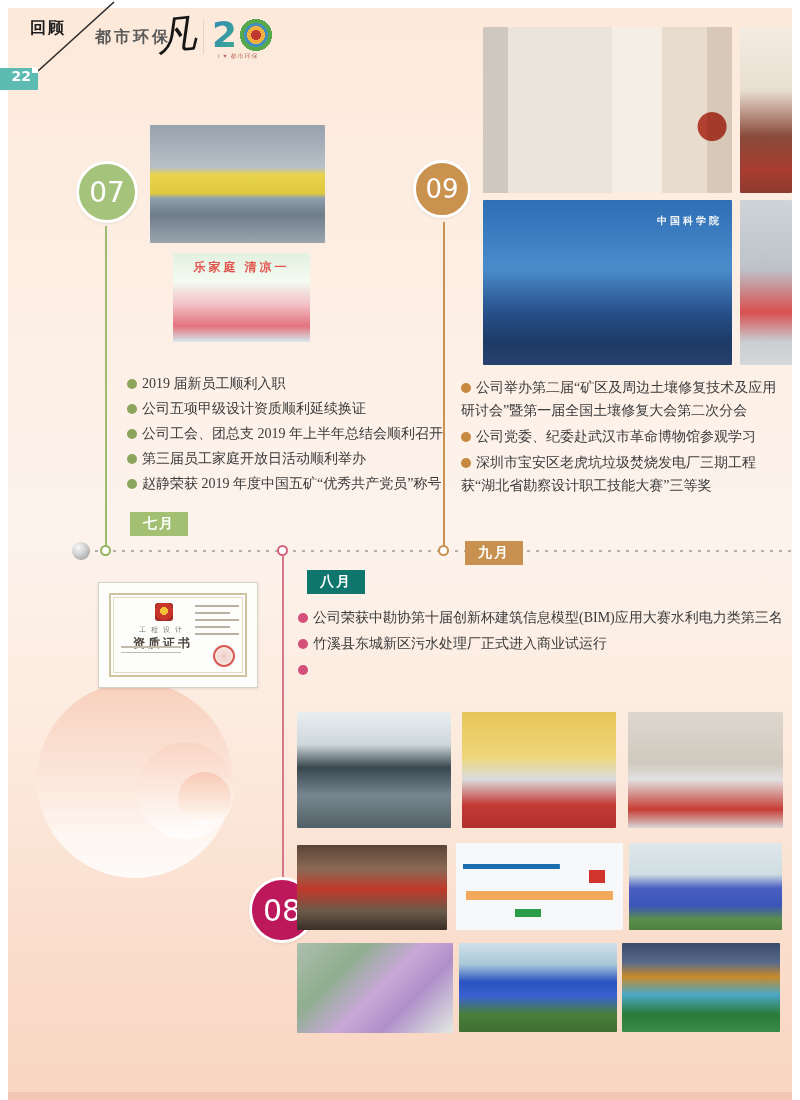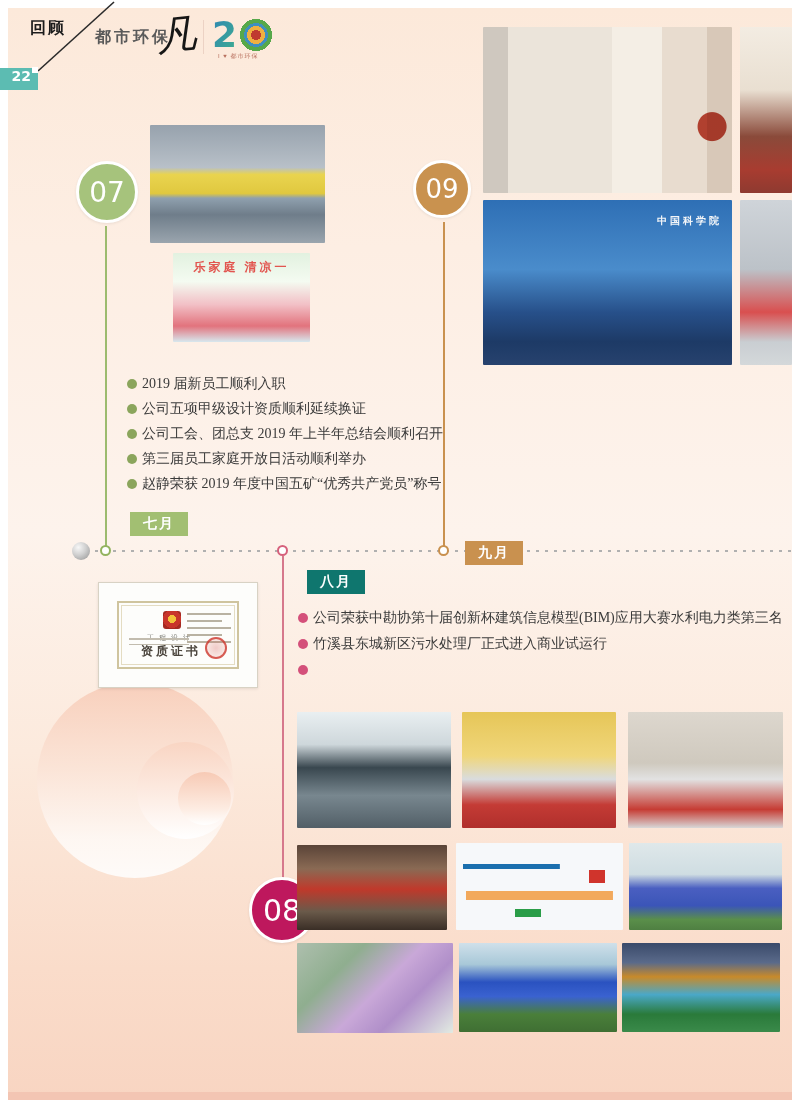--- a/index.html
+++ b/index.html
@@ -109,21 +109,21 @@
     background:linear-gradient(180deg,#dfe8ea 0%,#cfdde2 36%,#4a5fc1 52%,#3b55b8 72%,#5a8f4a 88%,#4f7f42 100%); }
   .p-aug-g { left:297px; top:943px; width:156px; height:90px;
     background:linear-gradient(135deg,#aebfae 0%,#8fae8f 28%,#c9a8d8 52%,#b08fc9 70%,#e2ebe2 100%); }
   .p-aug-h { left:459px; top:943px; width:158px; height:89px;
     background:linear-gradient(180deg,#cfe0ea 0%,#a8c8d8 24%,#2a52c0 44%,#3a62d0 60%,#4a7f3a 80%,#3f6f33 100%); }
   .p-aug-i { left:622px; top:943px; width:158px; height:89px;
     background:linear-gradient(180deg,#3a4a6a 0%,#5a6a8a 22%,#c88a2a 38%,#4aa8c8 58%,#2a7a3a 80%,#3a8a4a 100%); }
 
   
   .cert { position:absolute; left:98px; top:582px; width:160px; height:106px; background:#fdfdfb;
-    border:1px solid #d8d2c4; box-shadow:0 1px 3px rgba(0,0,0,.1); z-index:2; padding:18px; }
+    border:1px solid #d8d2c4; box-shadow:0 1px 3px rgba(0,0,0,.1); z-index:2; padding:10px; }
   .cert-inner { width:100%; height:100%; border:2px solid #cfc49e; outline:1px solid #e4dcc2; outline-offset:-5px; position:relative; }
   .cert-emblem { position:absolute; left:44px; top:8px; width:18px; height:18px; border-radius:3px;
     background:radial-gradient(circle at 50% 45%,#f2c23a 0 4px,#c8352b 4px 9px,#a52a22 9px); }
   .cert-t1 { position:absolute; left:0; top:30px; width:104px; text-align:center; font-size:7px; color:#7a7a72; letter-spacing:5px; }
   .cert-t2 { position:absolute; left:0; top:40px; width:104px; text-align:center; font-size:12px; font-weight:bold;
     color:#4a443c; letter-spacing:3px; font-family:"Liberation Serif",serif; }
   .cert-lines { position:absolute; right:6px; top:10px; width:44px; }
   .cert-lines div { height:2px; background:#b9b2a2; margin-bottom:5px; }
   .cert-lines div:nth-child(2n) { width:80%; }
   .cert-seal { position:absolute; right:10px; bottom:8px; width:22px; height:22px; border-radius:50%;
@@ -173,20 +173,25 @@
   <div class="mlabel ml-aug">八月</div>
 
   <ul class="blist list-jul">
     <li><span class="blt"></span><span>2019 届新员工顺利入职</span></li>
     <li><span class="blt"></span><span>公司五项甲级设计资质顺利延续换证</span></li>
     <li><span class="blt"></span><span>公司工会、团总支 2019 年上半年总结会顺利召开</span></li>
     <li><span class="blt"></span><span>第三届员工家庭开放日活动顺利举办</span></li>
     <li><span class="blt"></span><span>赵静荣获 2019 年度中国五矿“优秀共产党员”称号</span></li>
   </ul>
 
+  <ul class="blist list-sep">
+    <li><span class="blt"></span><span>公司举办第二届“矿区及周边土壤修复技术及应用研讨会”暨第一届全国土壤修复大会第二次分会</span></li>
+    <li><span class="blt"></span><span>公司党委、纪委赴武汉市革命博物馆参观学习</span></li>
+    <li><span class="blt"></span><span>深圳市宝安区老虎坑垃圾焚烧发电厂三期工程获“湖北省勘察设计职工技能大赛”三等奖</span></li>
+  </ul>
 
   <ul class="blist list-aug">
     <li><span class="blt"></span><span>公司荣获中勘协第十届创新杯建筑信息模型(BIM)应用大赛水利电力类第三名</span></li>
     <li><span class="blt"></span><span>竹溪县东城新区污水处理厂正式进入商业试运行</span></li>
     <li><span class="blt"></span></li>
   </ul>
 
   <div class="ph p-jul1"></div>
   <div class="ph p-jul2">
     <span class="banner-txt">乐家庭  清凉一</span>

